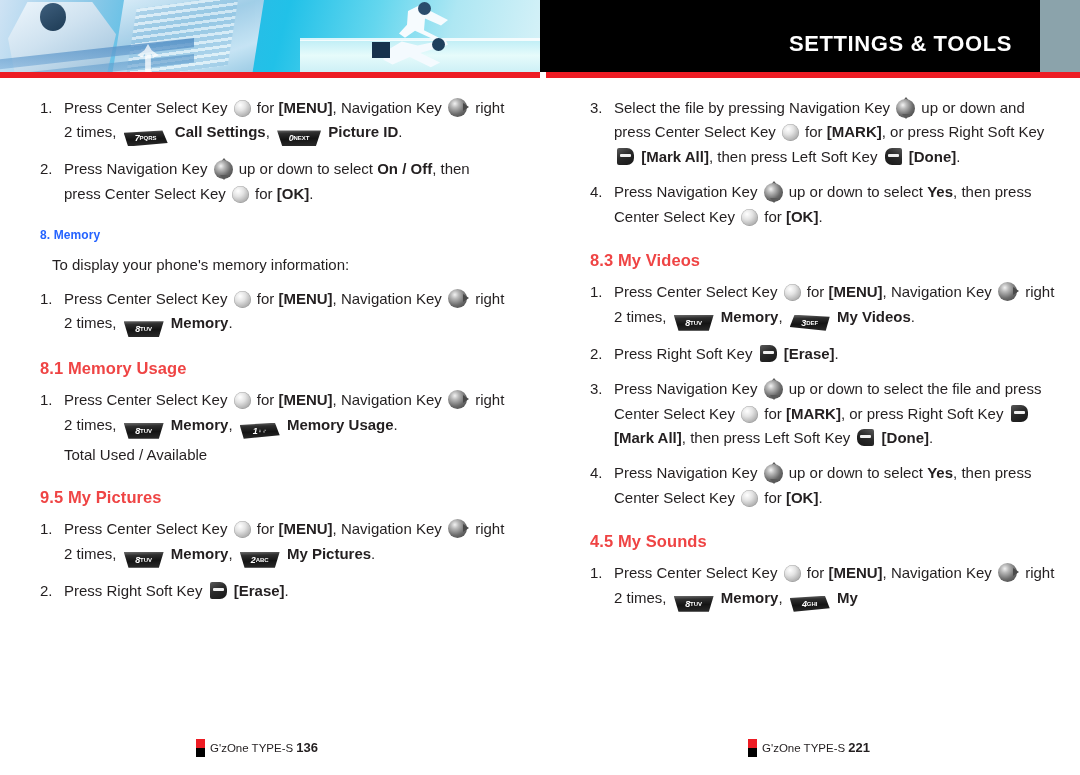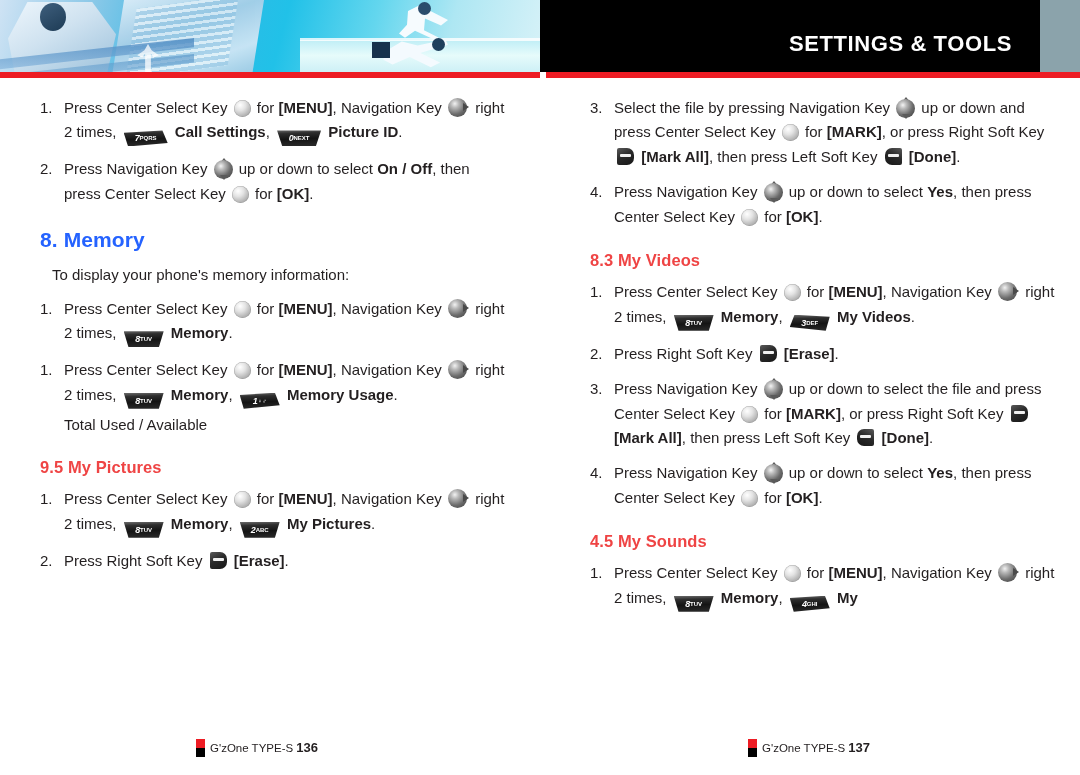--- a/index.html
+++ b/index.html
@@ -50,21 +50,21 @@
       color:#ffffff;font-size:22px;font-weight:bold;letter-spacing:.6px;
       font-family:"Liberation Sans","DejaVu Sans",sans-serif;white-space:nowrap;text-align:center;}
   .hdr-rule{position:absolute;left:0;top:72px;width:1080px;height:6px;background:#ed1c24;}
   .hdr-rule-gap{position:absolute;left:540px;top:72px;width:6px;height:6px;background:#ffffff;}
 
   
   .col{position:absolute;top:96px;width:470px;}
   .col-left{left:40px;}
   .col-right{left:590px;}
 
-  h2.sec{color:#2563ff;font-size:21px;font-weight:bold;margin:22px 0 12px 0;letter-spacing:.1px;}
+  h2.sec{color:#2563ff;font-size:12px;font-weight:bold;margin:22px 0 12px 0;letter-spacing:.1px;}
   h3.sub{color:#ef4444;font-size:16.5px;font-weight:bold;margin:22px 0 10px 0;letter-spacing:.1px;}
   p.intro{font-size:15px;margin:6px 0 10px 12px;line-height:1.5;}
 
   ol.steps{list-style:none;margin:0;padding:0;}
   ol.steps > li{position:relative;padding-left:24px;margin-bottom:11px;
       font-size:15px;line-height:1.63;}
   ol.steps > li .num{position:absolute;left:0;top:0;width:20px;text-align:left;}
   .b{font-weight:bold;}
   .note{font-size:15px;line-height:1.5;padding-left:24px;margin:-6px 0 10px 0;}
 
@@ -158,20 +158,21 @@
       <li><span class="num">2.</span><span>Press Navigation Key </span><span class="ico ico-nav-ud"><span class="tu"></span><span class="ball"></span><span class="td"></span></span><span> up or down to select </span><span class="b">On / Off</span><span>, then press Center Select Key </span><span class="ico ico-center"></span><span> for </span><span class="b">[OK]</span><span>.</span></li>
     </ol>
 
   <h2 class="sec">8. Memory</h2>
   <p class="intro">To display your phone's memory information:</p>
   <ol class="steps">
       <li><span class="num">1.</span><span>Press Center Select Key </span><span class="ico ico-center"></span><span> for </span><span class="b">[MENU]</span><span>, Navigation Key </span><span class="ico ico-nav-right"><span class="ball"></span><span class="tri"></span></span><span> right 2 times, </span><span class="ico-key k-trap w40"><span class="body"></span><span class="lbl">8<span class="sm">TUV</span></span></span><span class="b"> Memory</span><span>.</span></li>
     </ol>
 
   <div>
+      <h3 class="sub">8.1 Memory Usage</h3>
       <ol class="steps">
         <li><span class="num">1.</span><span>Press Center Select Key </span><span class="ico ico-center"></span><span> for </span><span class="b">[MENU]</span><span>, Navigation Key </span><span class="ico ico-nav-right"><span class="ball"></span><span class="tri"></span></span><span> right 2 times, </span><span class="ico-key k-trap w40"><span class="body"></span><span class="lbl">8<span class="sm">TUV</span></span></span><span class="b"> Memory</span><span>, </span><span class="ico-key k-slant-l w40"><span class="body"></span><span class="lbl">1<span class="sm">♀♂</span></span></span><span class="b"> Memory Usage</span><span>.</span></li>
       </ol>
       <div class="note">Total Used / Available</div>
       <h3 class="sub">9.5 My Pictures</h3>
       <ol class="steps">
         <li><span class="num">1.</span><span>Press Center Select Key </span><span class="ico ico-center"></span><span> for </span><span class="b">[MENU]</span><span>, Navigation Key </span><span class="ico ico-nav-right"><span class="ball"></span><span class="tri"></span></span><span> right 2 times, </span><span class="ico-key k-trap w40"><span class="body"></span><span class="lbl">8<span class="sm">TUV</span></span></span><span class="b"> Memory</span><span>, </span><span class="ico-key k-trap w40"><span class="body"></span><span class="lbl">2<span class="sm">ABC</span></span></span><span class="b"> My Pictures</span><span>.</span></li>
         <li><span class="num">2.</span><span>Press Right Soft Key </span><span class="ico ico-soft ico-soft-right"><span class="dash"></span></span><span class="b"> [Erase]</span><span>.</span></li>
       </ol>
     </div>
@@ -194,14 +195,14 @@
       <ol class="steps">
         <li><span class="num">1.</span><span>Press Center Select Key </span><span class="ico ico-center"></span><span> for </span><span class="b">[MENU]</span><span>, Navigation Key </span><span class="ico ico-nav-right"><span class="ball"></span><span class="tri"></span></span><span> right 2 times, </span><span class="ico-key k-trap w40"><span class="body"></span><span class="lbl">8<span class="sm">TUV</span></span></span><span class="b"> Memory</span><span>, </span><span class="ico-key k-slant-l w40"><span class="body"></span><span class="lbl">4<span class="sm">GHI</span></span></span><span class="b"> My</span></li>
       </ol>
     </div>
 </div>
 
 <div class="footer footer-left">
   <span class="fbar"><span class="r"></span><span class="k"></span></span><span>G'zOne TYPE-S</span>&nbsp;<span class="fpage">136</span>
 </div>
 <div class="footer footer-right">
-  <span class="fbar"><span class="r"></span><span class="k"></span></span><span>G'zOne TYPE-S</span>&nbsp;<span class="fpage">137</span>
+  <span class="fbar"><span class="r"></span><span class="k"></span></span><span>G'zOne TYPE-S</span>&nbsp;<span class="fpage">221</span>
 </div>
 
 </body></html>

